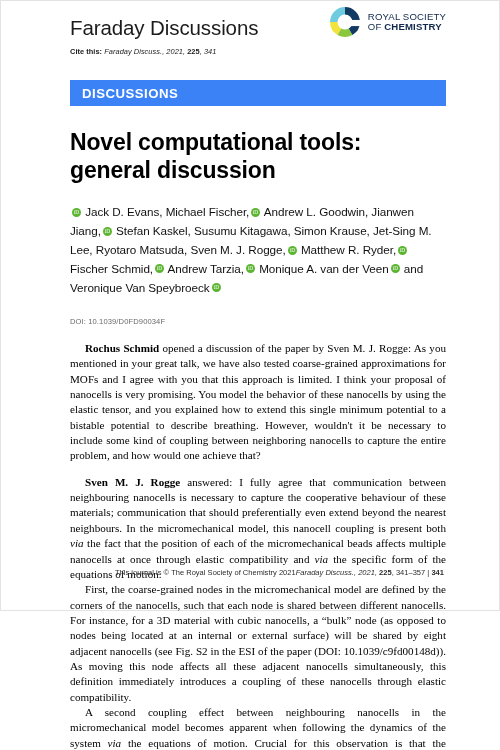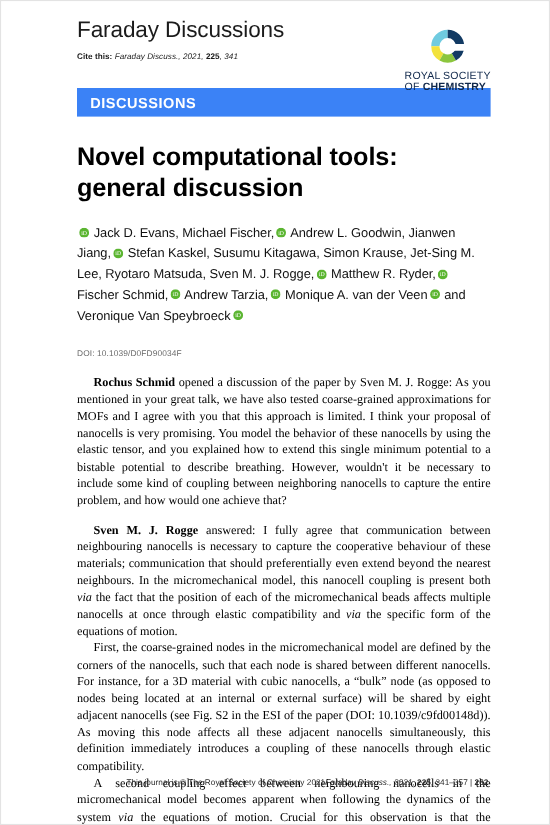--- a/index.html
+++ b/index.html
@@ -11,21 +11,21 @@
     width: 500px;
     height: 750px;
     overflow: hidden;
     font-family: "Liberation Sans", sans-serif;
     -webkit-font-smoothing: antialiased;
   }
 
   .page {
     position: relative;
     width: 500px;
-    height: 750px;
+    height: 611px;
     background: #ffffff;
     box-sizing: border-box;
     border: 1px solid #e3e3e3;
     padding: 0;
   }
 
   .content {
     position: absolute;
     left: 69px;
     top: 0;
@@ -54,25 +54,24 @@
     letter-spacing: 0.05px;
   }
   .cite-label { font-weight: bold; }
   .cite-ref { font-style: italic; }
   .cite-vol { font-weight: bold; font-style: normal; }
 
   
   .rsc-logo {
     position: absolute;
     right: 0;
-    top: 24px;
+    top: 4px;
     display: flex;
     align-items: center;
     gap: 6px;
-    flex-direction: column;
   }
   .rsc-mark { width: 34px; height: 34px; display: block; }
   .rsc-wordmark {
     font-family: "Liberation Sans", sans-serif;
     line-height: 1.08;
     color: #10284b;
   }
   .rsc-word-1 {
     display: block;
     font-size: 9.6px;
@@ -248,16 +247,16 @@
         <p><b>Rochus Schmid</b><span> opened a discussion of the paper by Sven M. J. Rogge: As you mentioned in your great talk, we have also tested coarse-grained approximations for MOFs and I agree with you that this approach is limited. I think your proposal of nanocells is very promising. You model the behavior of these nanocells by using the elastic tensor, and you explained how to extend this single minimum potential to a bistable potential to describe breathing. However, wouldn't it be necessary to include some kind of coupling between neighboring nanocells to capture the entire problem, and how would one achieve that?</span></p>
         <p style="margin-top: 11px;"><b>Sven M. J. Rogge</b><span> answered: I fully agree that communication between neighbouring nanocells is necessary to capture the cooperative behaviour of these materials; communication that should preferentially even extend beyond the nearest neighbours. In the micromechanical model, this nanocell coupling is present both </span><i>via</i><span> the fact that the position of each of the micromechanical beads affects multiple nanocells at once through elastic compatibility and </span><i>via</i><span> the specific form of the equations of motion.</span></p>
         <p><span>First, the coarse-grained nodes in the micromechanical model are defined by the corners of the nanocells, such that each node is shared between different nanocells. For instance, for a 3D material with cubic nanocells, a “bulk” node (as opposed to nodes being located at an internal or external surface) will be shared by eight adjacent nanocells (see Fig. S2 in the ESI of the paper (DOI: 10.1039/c9fd00148d)). As moving this node affects all these adjacent nanocells simultaneously, this definition immediately introduces a coupling of these nanocells through elastic compatibility.</span></p>
         <p><span>A second coupling effect between neighbouring nanocells in the micromechanical model becomes apparent when following the dynamics of the system </span><i>via</i><span> the equations of motion. Crucial for this observation is that the deformation energies are defined for the nanocells, located near half-integer fractional</span></p>
       </div>
 
   </div>
 
   <div class="footer">
     <span class="footer-left">This journal is © The Royal Society of Chemistry 2021</span>
-    <span class="footer-right"><span class="jref">Faraday Discuss.</span><span class="jref">, 2021, </span><span class="vol">225</span><span>, 341–357 | </span><span class="pg">262</span></span>
+    <span class="footer-right"><span class="jref">Faraday Discuss.</span><span class="jref">, 2021, </span><span class="vol">225</span><span>, 341–357 | </span><span class="pg">341</span></span>
   </div>
 
 </div>
 
 </body></html>

